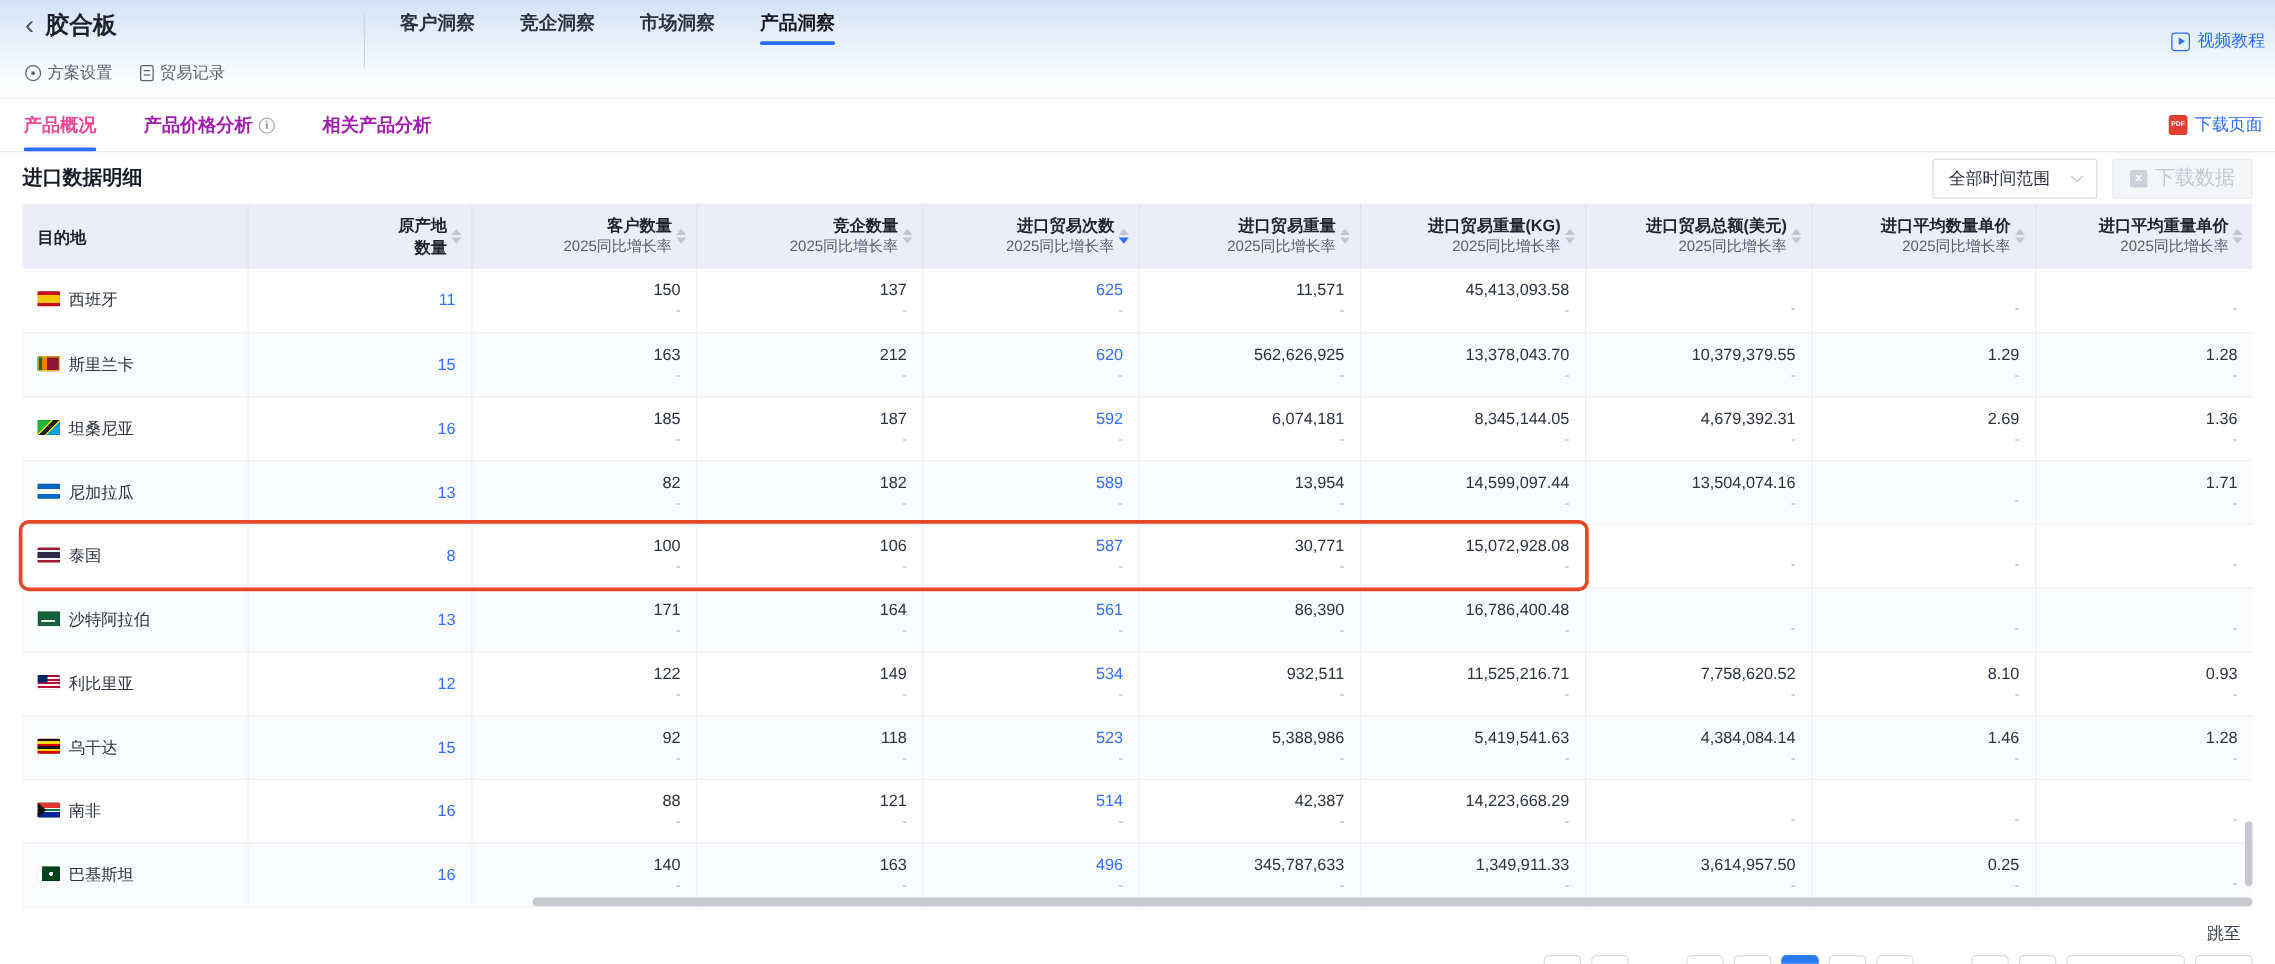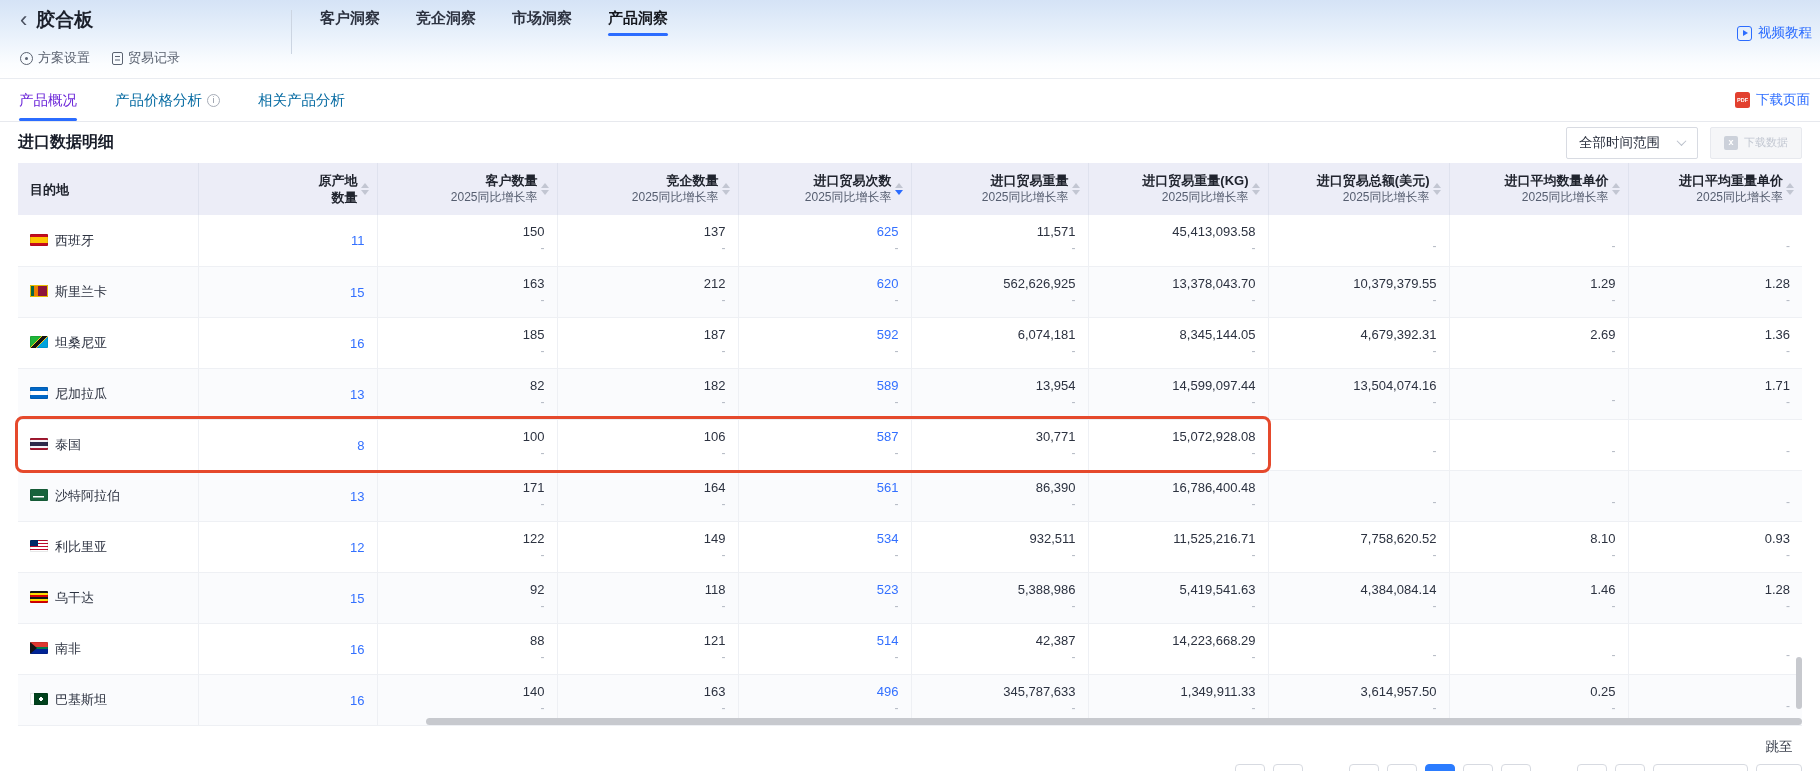--- a/index.html
+++ b/index.html
@@ -32,39 +32,39 @@
   .sub-tabs .tab { font-size:14px; color:#596070; padding-bottom:8px; position:relative; cursor:pointer; }
   .sub-tabs .tab.active { color:#2b6cff; }
   .sub-tabs .tab.active::after { content:""; position:absolute; left:50%; transform:translateX(-50%); bottom:0; width:26px; height:3px; background:#2b6cff; border-radius:2px; }
   .video-link { position:absolute; right:8px; top:24px; display:flex; align-items:center; gap:6px; color:#2b6cff; font-size:13.5px; cursor:pointer; }
   .video-icon { width:15px; height:15px; border:1.5px solid #2b6cff; border-radius:3px; position:relative; display:inline-block; }
   .video-icon::after { content:""; position:absolute; left:4.5px; top:3px; border-left:5px solid #2b6cff; border-top:3.5px solid transparent; border-bottom:3.5px solid transparent; }
 
   
   .page-tabs-bar { position:relative; height:43px; background:#fff; border-bottom:1px solid #e7e9ee; }
   .page-tabs { display:flex; gap:38px; margin-left:19px; height:100%; }
-  .ptab { display:flex; align-items:center; gap:5px; font-size:14.5px; color:#0369a1; position:relative; cursor:pointer; }
-  .ptab.active { color:#6d28d9; font-weight:400; }
+  .ptab { display:flex; align-items:center; gap:5px; font-size:14.5px; color:#a21caf; position:relative; cursor:pointer;font-weight:bold; }
+  .ptab.active { color:#ec4899; font-weight:700; }
   .ptab.active::after { content:""; position:absolute; left:0; right:0; bottom:0; height:3px; background:#2b6cff; border-radius:2px; }
   .info-icon { width:13px; height:13px; border-radius:50%; border:1px solid #a7adb8; color:#8d94a1; font-size:9px; display:inline-flex; align-items:center; justify-content:center; font-style:normal; }
   .info-icon::after { content:"i"; }
   .download-page { position:absolute; right:10px; top:0; height:100%; display:flex; align-items:center; gap:6px; color:#2b6cff; font-size:13.5px; cursor:pointer; }
   .pdf-icon { width:15px; height:16px; background:#e2402f; border-radius:2.5px; color:#fff; display:inline-flex; align-items:center; justify-content:center; }
   .pdf-icon::after { content:"PDF"; font-size:5.5px; font-weight:700; }
 
   
   .content { position:relative; padding:0 18px; }
   .section-bar { height:41px; display:flex; align-items:center; justify-content:space-between; }
   .section-title { font-size:16px; font-weight:700; color:#171c28; margin:0; }
   .section-controls { display:flex; align-items:center; gap:12px; }
   .time-select { height:32px; min-width:132px; padding:0 12px; border:1px solid #d8dbe2; border-radius:2px; background:#fff;
     display:flex; align-items:center; justify-content:space-between; gap:14px; font-size:13.5px; color:#2c3240; cursor:pointer; }
   .chev { width:7px; height:7px; border-right:1.5px solid #b9bfca; border-bottom:1.5px solid #b9bfca; transform:rotate(45deg) translate(-1px,-1px); display:inline-block; }
   .download-btn { height:32px; padding:0 13px; background:#f5f6f8; border:1px solid #e7e9ee; border-radius:2px; color:#c3c8d2;
-    font-size:11px; display:flex; align-items:center; gap:6px; font-family:inherit; cursor:not-allowed; }
+    font-size:16px; display:flex; align-items:center; gap:6px; font-family:inherit; cursor:not-allowed; }
   .excel-icon { width:14px; height:14px; background:#ccd1da; border-radius:2px; color:#fff; display:inline-flex; align-items:center; justify-content:center; }
   .excel-icon::after { content:"x"; font-size:9px; font-weight:700; line-height:1; }
 
   
   .table-wrap { position:relative; width:1784px; }
   table { width:1784px; border-collapse:collapse; table-layout:fixed; }
   th { background:#ecedf7; height:52px; padding:0; border-right:1px solid #dfe2ee; }
   th:last-child { border-right:none; }
   .th-inner { display:flex; align-items:center; justify-content:flex-end; padding:0 8px 0 4px; gap:3px; }
   .th-inner.left { justify-content:flex-start; padding-left:12px; }

